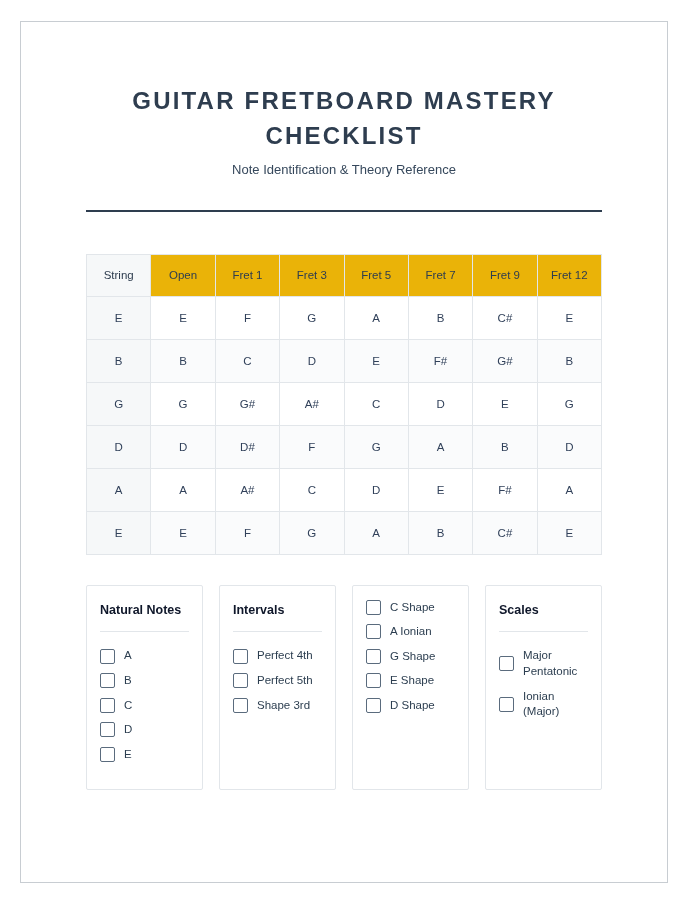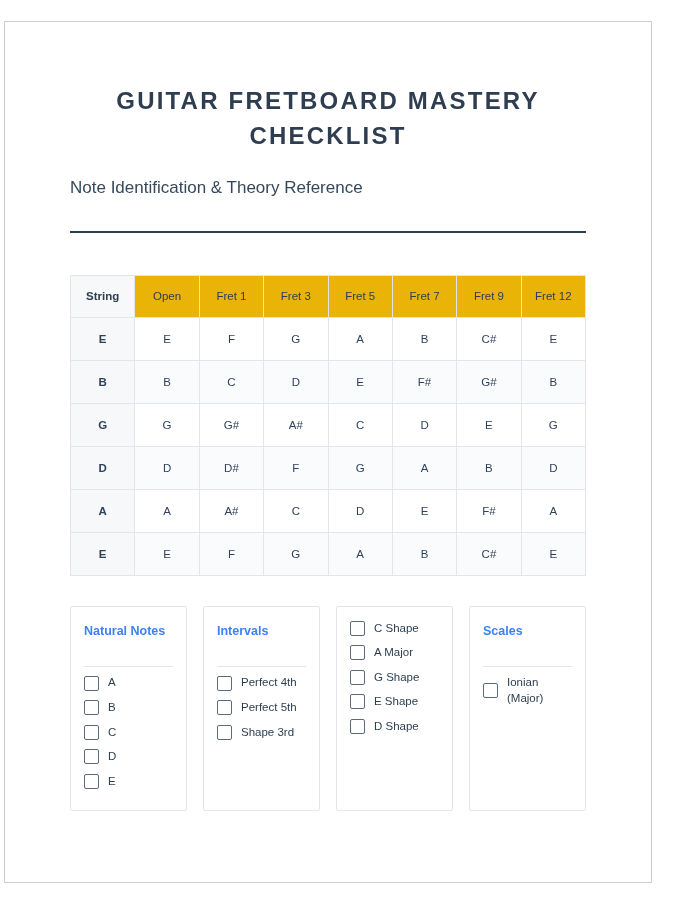--- a/index.html
+++ b/index.html
@@ -9,21 +9,21 @@
     width: 700px;
     height: 900px;
     overflow: hidden;
   }
   body {
     font-family: "Liberation Sans", sans-serif;
     color: #2c3e50;
   }
   .page {
     position: absolute;
-    left: 4px;
+    left: 20px;
     top: 21px;
     width: 648px;
     height: 862px;
     background: #ffffff;
     border: 1px solid #c8cdd2;
     box-sizing: border-box;
     overflow: hidden;
   }
   .inner {
     padding: 50px 65px 0 65px;
@@ -31,24 +31,24 @@
   .doc-title {
     font-size: 24px;
     font-weight: bold;
     letter-spacing: 2.2px;
     text-align: center;
     color: #2e3d4f;
     line-height: 1.45;
     margin: 12px 0 0 0;
   }
   .doc-subtitle {
-    text-align: left;
-    font-size: 17px;
+    text-align: center;
+    font-size: 13px;
     color: #36485c;
-    margin-top: 24px;
+    margin-top: 8px;
   }
   .divider {
     height: 2px;
     background: #2e3d4f;
     margin: 33px 0 0 0;
     width: 100%;
   }
 
   
   table.fretboard {
@@ -72,21 +72,21 @@
     color: #31415a;
     height: 40px;
     text-align: center;
     background: #ffffff;
   }
   table.fretboard tr.alt td {
     background: #fafbfc;
   }
   table.fretboard td.rowhead,
   table.fretboard th.rowhead {
-    font-weight: bold;
+    font-weight: normal;
     background: #f6f8f9;
   }
   table.fretboard tr.alt td.rowhead {
     background: #f6f8f9;
   }
 
   
   .cards {
     display: flex;
     gap: 16px;
@@ -96,27 +96,27 @@
     flex: 1 1 0;
     border: 1px solid #e2e6ea;
     border-radius: 2px;
     background: #ffffff;
     padding: 14px 13px 10px 13px;
     box-sizing: border-box;
     height: 205px;
     overflow: hidden;
   }
   .card-title {
-    color: #3b82f6;
+    color: #0f172a;
     font-size: 12.5px;
     font-weight: bold;
     line-height: 1.75;
     border-bottom: 1px solid #e2e6ea;
-    padding-bottom: 24px;
-    margin-bottom: 8px;
+    padding-bottom: 10px;
+    margin-bottom: 16px;
   }
   .check-row {
     display: flex;
     align-items: center;
     gap: 9px;
     margin-bottom: 9px;
   }
   .box {
     width: 13px;
     height: 13px;
@@ -260,38 +260,42 @@
         </div>
       </div>
 
       <div class="card">
         <div class="check-row">
           <span class="box"></span>
           <span class="check-label">C Shape</span>
         </div>
         <div class="check-row">
           <span class="box"></span>
-          <span class="check-label">A Major</span>
+          <span class="check-label">A Ionian</span>
         </div>
         <div class="check-row">
           <span class="box"></span>
           <span class="check-label">G Shape</span>
         </div>
         <div class="check-row">
           <span class="box"></span>
           <span class="check-label">E Shape</span>
         </div>
         <div class="check-row">
           <span class="box"></span>
           <span class="check-label">D Shape</span>
         </div>
       </div>
 
       <div class="card">
         <div class="card-title">Scales</div>
+        <div class="check-row">
+          <span class="box"></span>
+          <span class="check-label">Major Pentatonic</span>
+        </div>
         <div class="check-row">
           <span class="box"></span>
           <span class="check-label">Ionian (Major)</span>
         </div>
       </div>
 
     </div>
   </div>
 </div>
 

